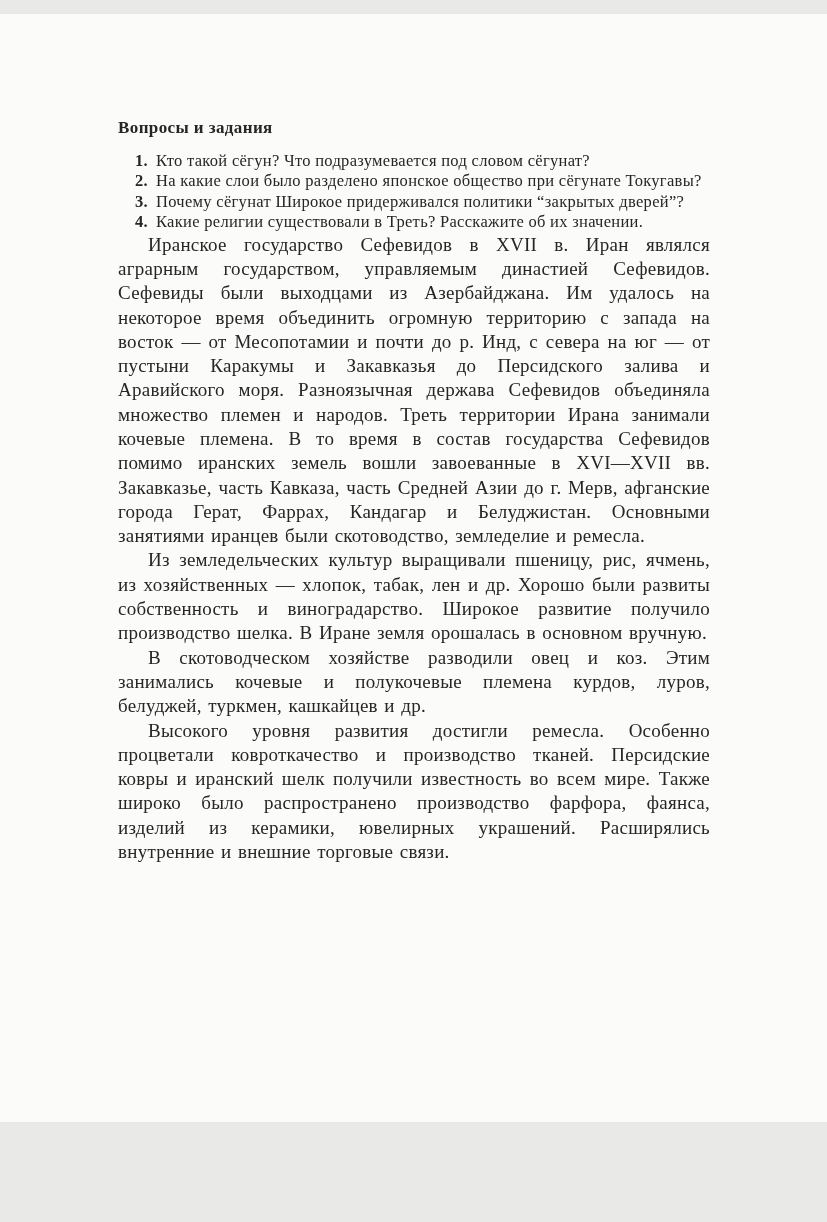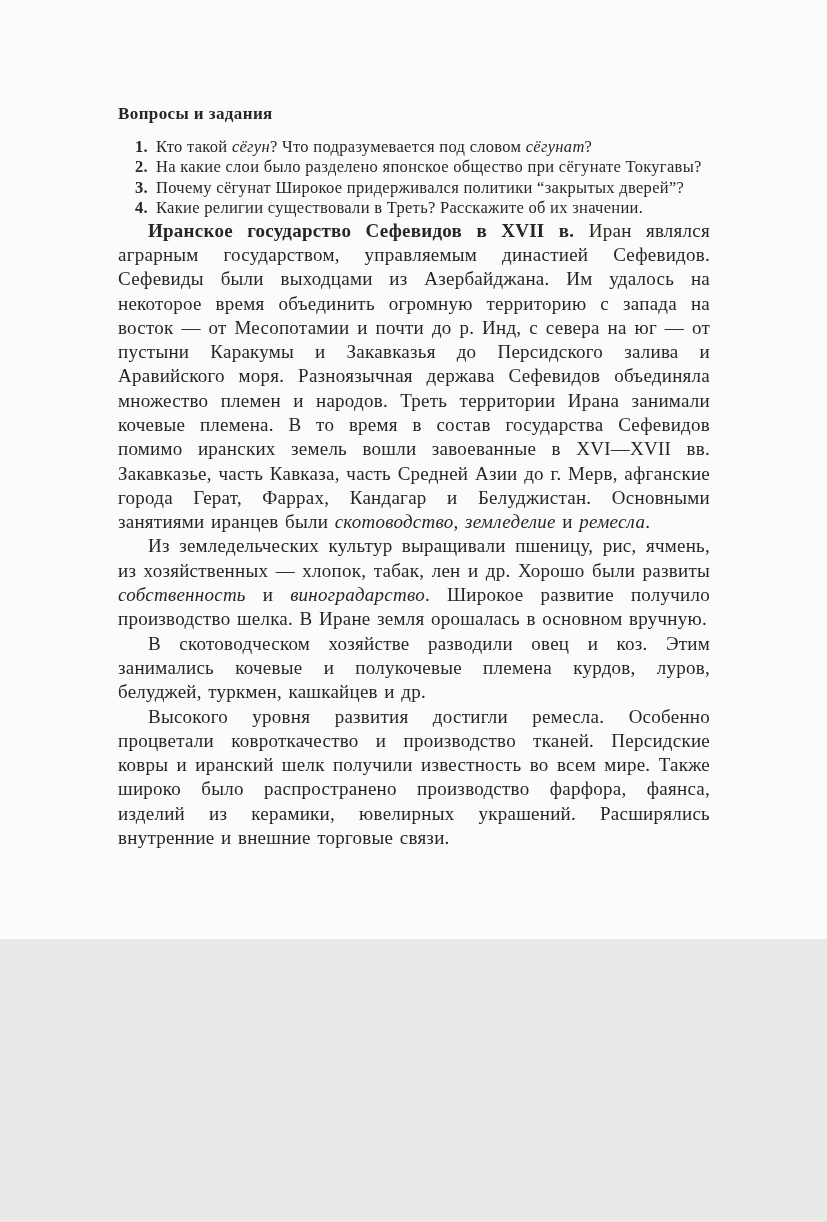--- a/index.html
+++ b/index.html
@@ -3,22 +3,22 @@
 <meta charset="utf-8">
 <style>
   html, body {
     margin: 0;
     padding: 0;
     background: #e9e9e7;
   }
   .page {
     position: relative;
     width: 827px;
-    height: 939px;
-    margin: 0 auto;
+    height: 1108px;
+    margin: 14px auto;
     box-sizing: border-box;
     background: #fbfbf9;
     padding: 104px 117px 0 118px;
     font-family: "Liberation Serif", "DejaVu Serif", serif;
     color: #272624;
     overflow: hidden;
   }
   
   .q-heading {
     margin: 0 0 13px 0;
@@ -57,22 +57,22 @@
   }
   .body-text p {
     margin: 0;
     font-size: 19px;
     line-height: 24.3px;
     text-align: justify;
     text-indent: 30px;
     letter-spacing: 0.25px;
     word-spacing: 1.5px;
   }
-  .it { font-style: italic; }
-  .bd { font-weight: bold; }
+  .it { }
+  .bd { font-weight: normal; }
   
   .page-number {
     position: absolute;
     left: 118px;
     top: 1106px;
     font-size: 24px;
     letter-spacing: 1px;
   }
 </style>
 </head>

